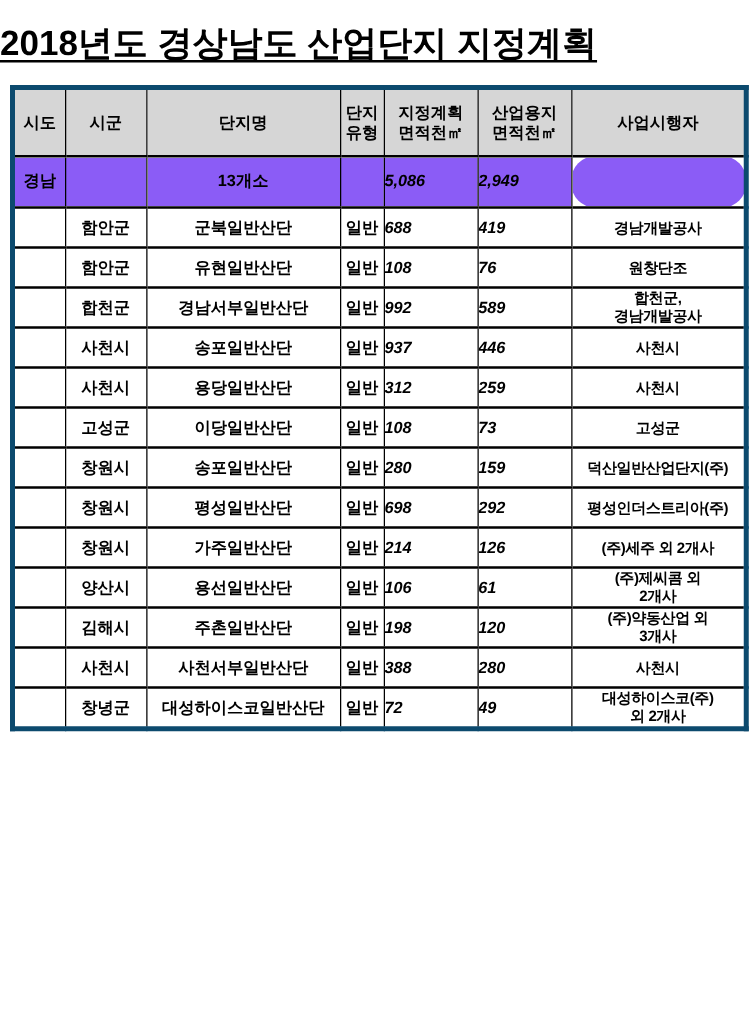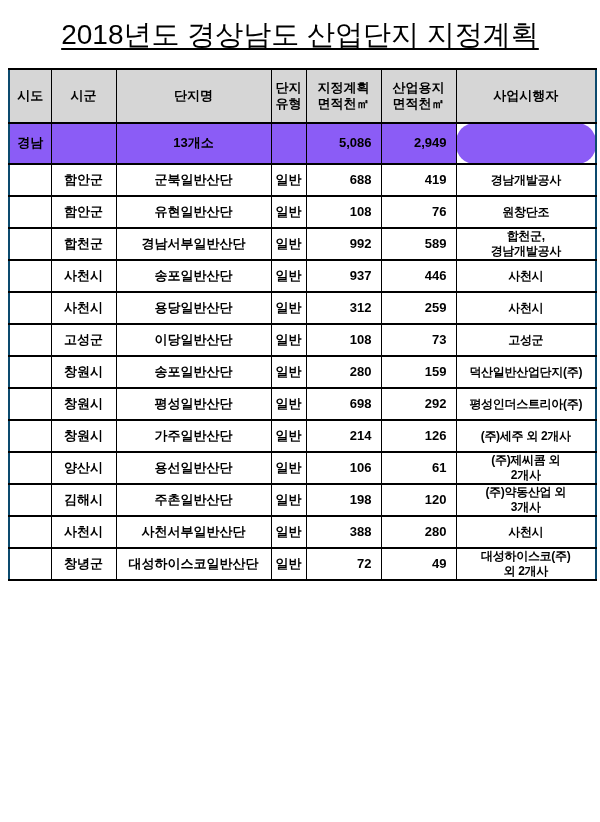--- a/index.html
+++ b/index.html
@@ -3,34 +3,33 @@
 <meta charset="utf-8">
 <style>
   html,body{margin:0;padding:0;}
   body{
     width:600px;height:822px;background:#ffffff;
     font-family:"Liberation Sans","DejaVu Sans",sans-serif;
     color:#000;
   }
   .page-title{
     margin:16px 0 14px 0;
-    text-align:center;
     font-size:28px;
-    font-weight:normal;
+    font-weight:bold;
     letter-spacing:0px;
     text-decoration:underline;
     text-underline-offset:4px;
     color:#000;
   }
   table.plan-table{
     border-collapse:collapse;
     table-layout:fixed;
     margin-left:8px;
     width:587px;
-    border:2px solid #0c4a6e;
+    border:4px solid #0c4a6e;
   }
   .plan-table col.c-sido{width:42px;}
   .plan-table col.c-sigun{width:65px;}
   .plan-table col.c-name{width:155px;}
   .plan-table col.c-type{width:35px;}
   .plan-table col.c-plan{width:75px;}
   .plan-table col.c-ind{width:75px;}
   .plan-table col.c-op{width:140px;}
   .plan-table th, .plan-table td{
     border-left:1px solid #000;
@@ -50,21 +49,21 @@
     font-weight:bold;
     line-height:1.25;
   }
   .plan-table td{
     font-size:13px;
     font-weight:bold;
     line-height:1.25;
   }
   .plan-table tr.data-row{height:32px;}
   .plan-table tr.summary-row{height:41px;background:#8b5cf6;}
-  .plan-table td.num{text-align:right;padding-right:9px;}
+  .plan-table td.num{text-align:left;padding-right:9px;font-style:italic;}
   .plan-table td.operator{font-size:12px;letter-spacing:-0.3px;border-radius:19px;}
 </style>
 </head>
 <body>
 
 <div>
   <h1 class="page-title">2018년도 경상남도 산업단지 지정계획</h1>
 
   <table class="plan-table">
     <colgroup>

